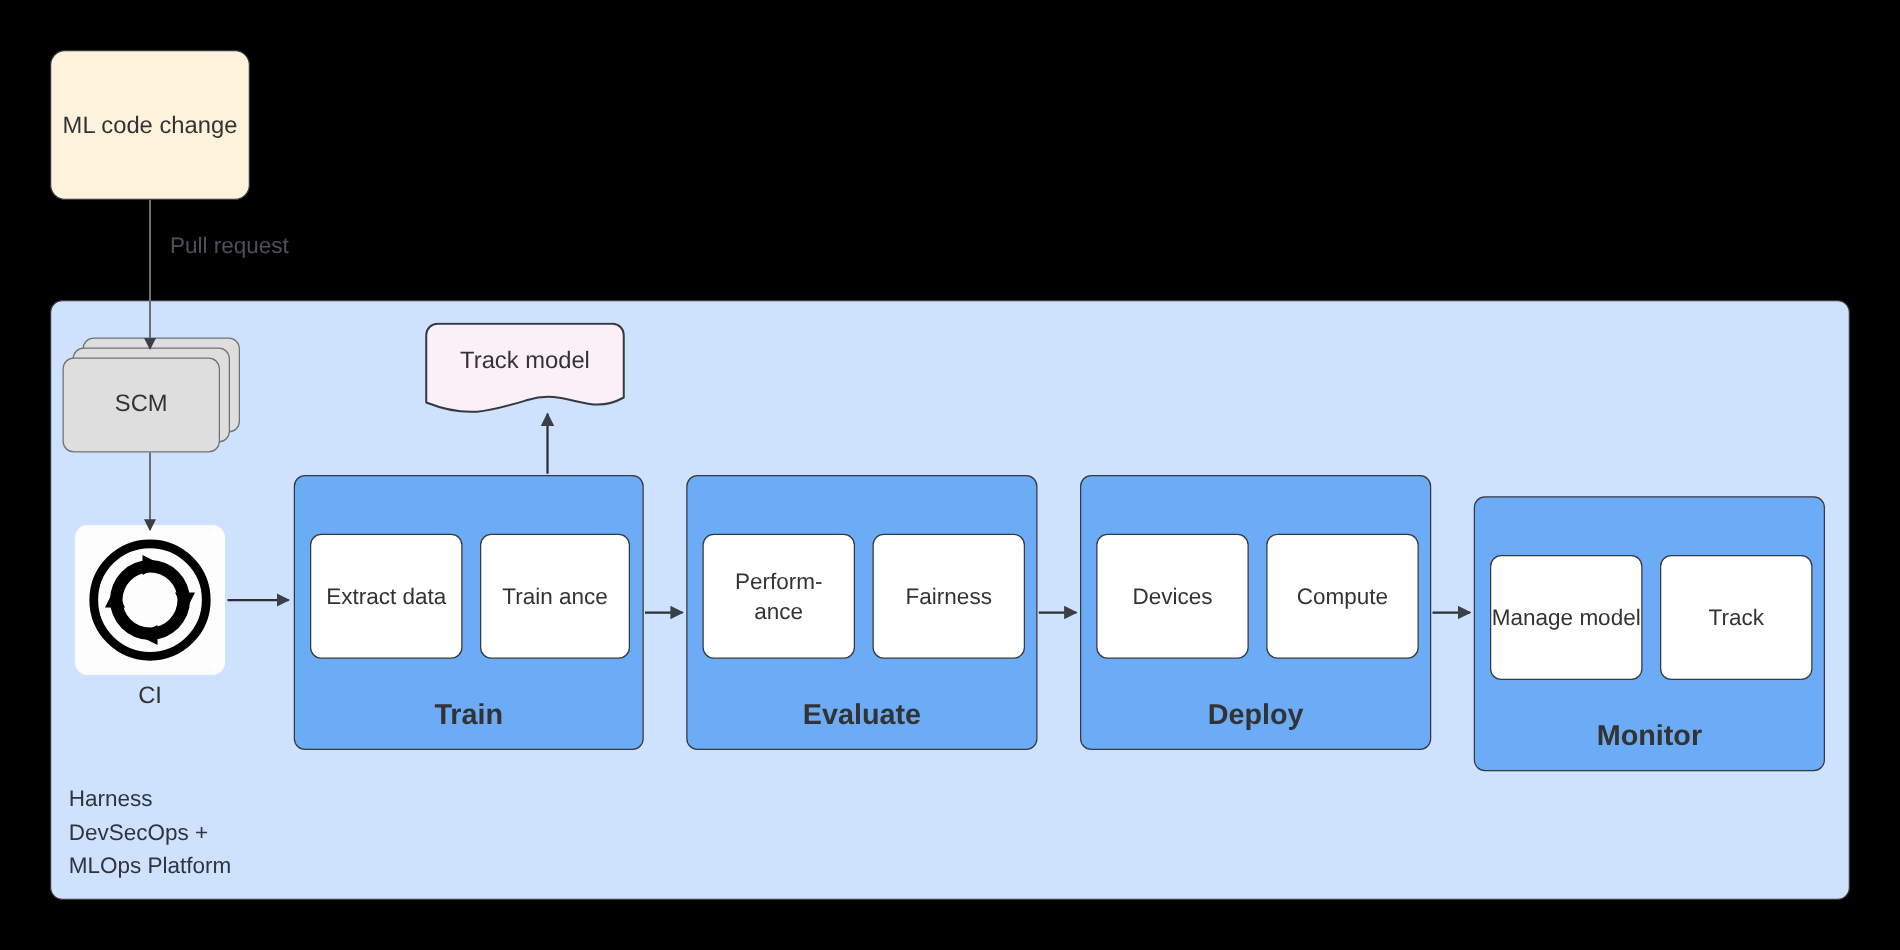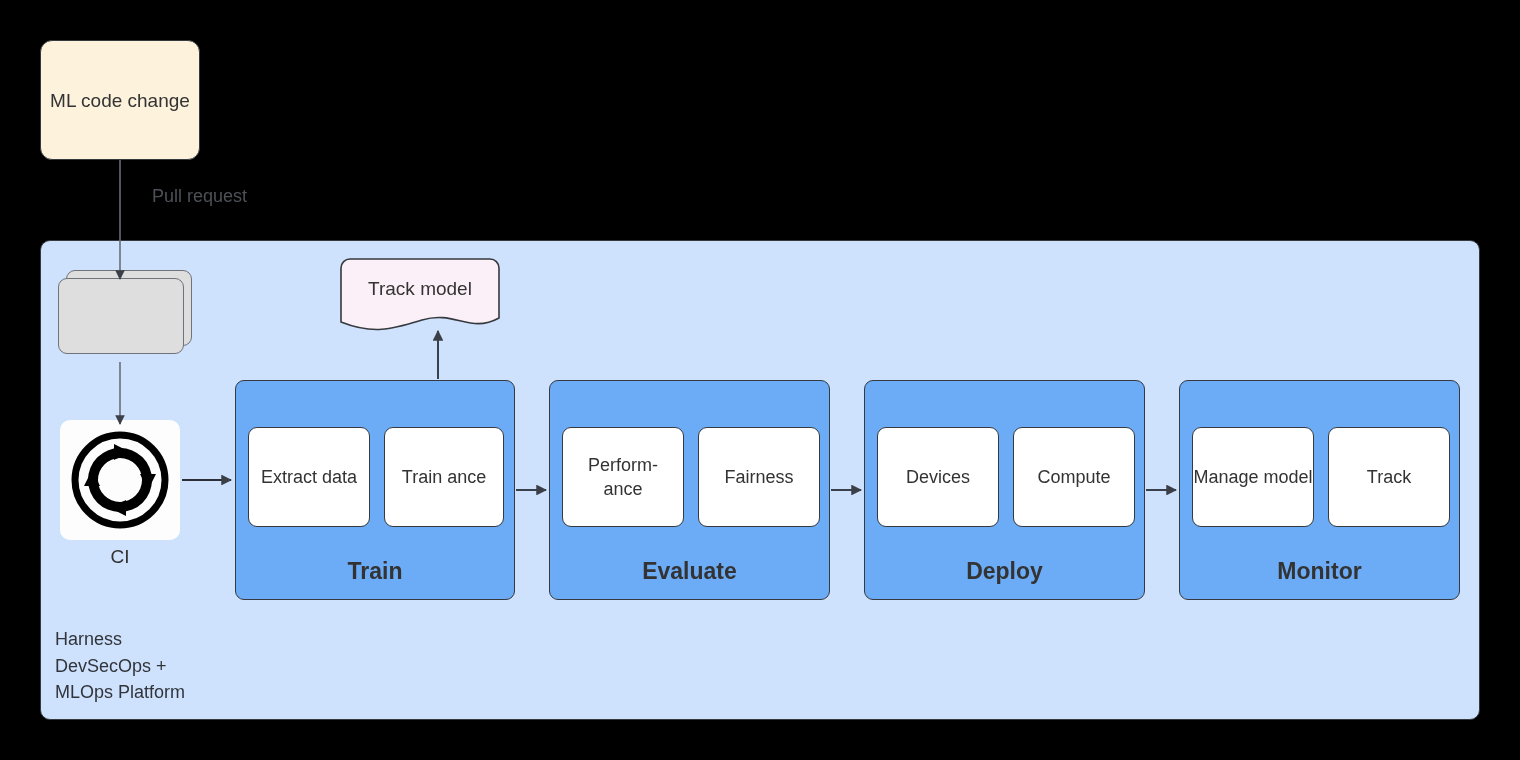--- a/index.html
+++ b/index.html
@@ -44,21 +44,20 @@
   }
 
   
   #pull-request-label {
     position: absolute;
     left: 136px;
     top: 186px;
     font-size: 18px;
     color: #4d5157;
     white-space: nowrap;
-    margin-left: 16px;
   }
 
   
   #platform-container {
     position: absolute;
     left: 40px;
     top: 240px;
     width: 1440px;
     height: 480px;
     background: #CFE2FD;
@@ -165,21 +164,21 @@
     justify-content: center;
     text-align: center;
     font-size: 18px;
     line-height: 24px;
     color: #333333;
   }
 
   #stage-train    { left: 235px;  width: 280px; }
   #stage-evaluate { left: 549px;  width: 281px; padding-left: 30px; }
   #stage-deploy   { left: 864px;  width: 281px; padding-left: 16px; }
-  #stage-monitor  { left: 1179px; width: 281px; }
+  #stage-monitor  { left: 1179px; width: 281px; margin-top: 17px; }
 
   .sub-left  { left: 12px;  width: 122px; }
   .sub-right { left: 148px; width: 122px; }
   #stage-train .sub-left  { left: 12px;  width: 122px; }
   #stage-train .sub-right { left: 148px; width: 120px; }
 
   svg.edges {
     position: absolute;
     left: 0; top: 0;
     width: 1520px; height: 760px;
@@ -194,20 +193,23 @@
   <div class="node" id="ml-code-change">
     <span>ML code change</span>
   </div>
 
   <div id="pull-request-label">Pull request</div>
 
   <div id="platform-container"></div>
 
   <div class="scm-sheet" id="scm-sheet-3"></div>
   <div class="scm-sheet" id="scm-sheet-2"></div>
+  <div class="scm-sheet" id="scm-sheet-1">
+    <span>SCM</span>
+  </div>
 
   <div id="ci-tile">
     <svg width="104" height="104" viewBox="0 0 104 104">
       <circle cx="52" cy="52" r="45" fill="none" stroke="#000000" stroke-width="7"></circle>
       <g fill="#000000">
         <path d="M52,20 A32,32 0 0 1 84,52 L74,52 A22,22 0 0 0 52,30 Z"></path>
         <path d="M84,52 A32,32 0 0 1 52,84 L52,74 A22,22 0 0 0 74,52 Z"></path>
         <path d="M52,84 A32,32 0 0 1 20,52 L30,52 A22,22 0 0 0 52,74 Z"></path>
         <path d="M20,52 A32,32 0 0 1 52,20 L52,30 A22,22 0 0 0 30,52 Z"></path>
         <polygon points="46,16 62,24 46,32"></polygon>

